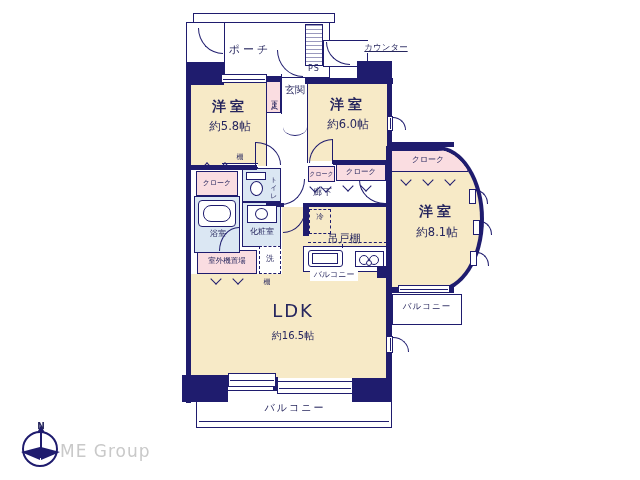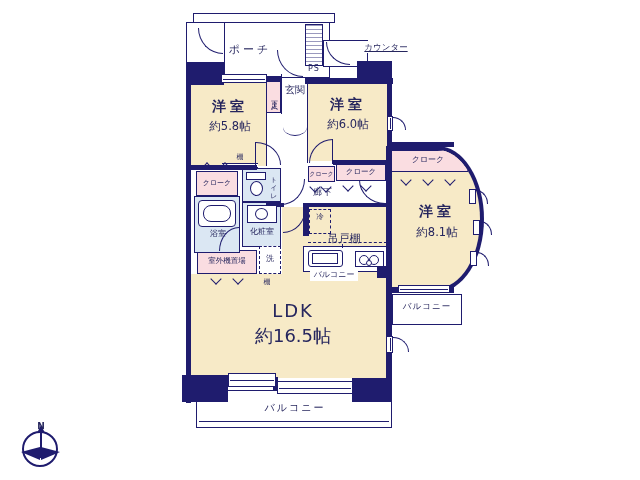--- a/index.html
+++ b/index.html
@@ -184,22 +184,23 @@
   <div class="a chev-d" style="left:344px;top:182px;"></div>
   <div class="a chev-d" style="left:362px;top:182px;"></div>
 
   <div class="a lbl" style="left:282px;top:83px;width:26px;height:13px;font-size:10px;">玄関</div>
   <div class="a lbl" style="left:308px;top:186px;width:30px;height:12px;font-size:9px;letter-spacing:1px;">廊下</div>
   <div class="a lbl" style="left:200px;top:97px;width:60px;height:18px;font-size:14px;letter-spacing:4px;font-weight:bold;">洋室</div>
   <div class="a lbl" style="left:196px;top:120px;width:68px;height:14px;font-size:11.5px;">約5.8帖</div>
   <div class="a lbl" style="left:318px;top:95px;width:60px;height:18px;font-size:14px;letter-spacing:4px;font-weight:bold;">洋室</div>
   <div class="a lbl" style="left:314px;top:118px;width:68px;height:14px;font-size:11.5px;">約6.0帖</div>
   <div class="a lbl" style="left:255px;top:300px;width:76px;height:22px;font-size:18px;letter-spacing:2px;">LDK</div>
-  <div class="a lbl" style="left:247px;top:327px;width:92px;height:17px;font-size:18px;">約16.5帖</div>
+  <div class="a lbl" style="left:247px;top:327px;width:92px;height:17px;font-size:10px;">約16.5帖</div>
 
   <div class="a compass-circle" style="left:22px;top:431px;width:36px;height:36px;"></div>
   <div class="a lbl" style="left:34px;top:420px;width:14px;height:12px;font-size:9px;font-weight:bold;">N</div>
   <div class="a ln" style="left:40px;top:429px;width:2px;height:29px;"></div>
   <div class="a tri-up" style="left:37px;top:425px;"></div>
   <div class="a tri-l" style="left:21px;top:447px;"></div>
   <div class="a tri-r" style="left:41px;top:447px;"></div>
+  <div class="a lbl logo-text" style="left:60px;top:438px;width:140px;height:26px;font-size:17px;letter-spacing:1px;justify-content:flex-start;">ME Group</div>
 
 </div>
 
 </body></html>

